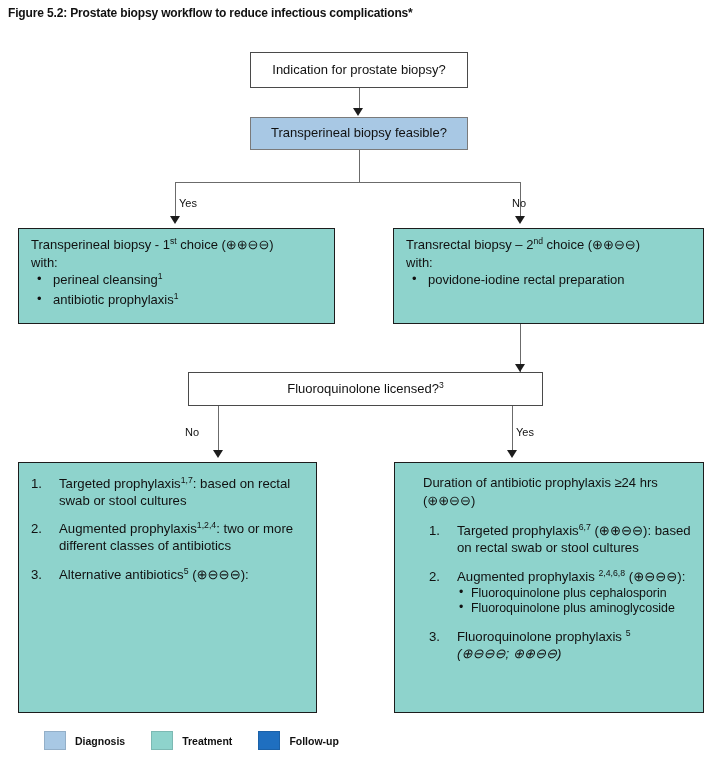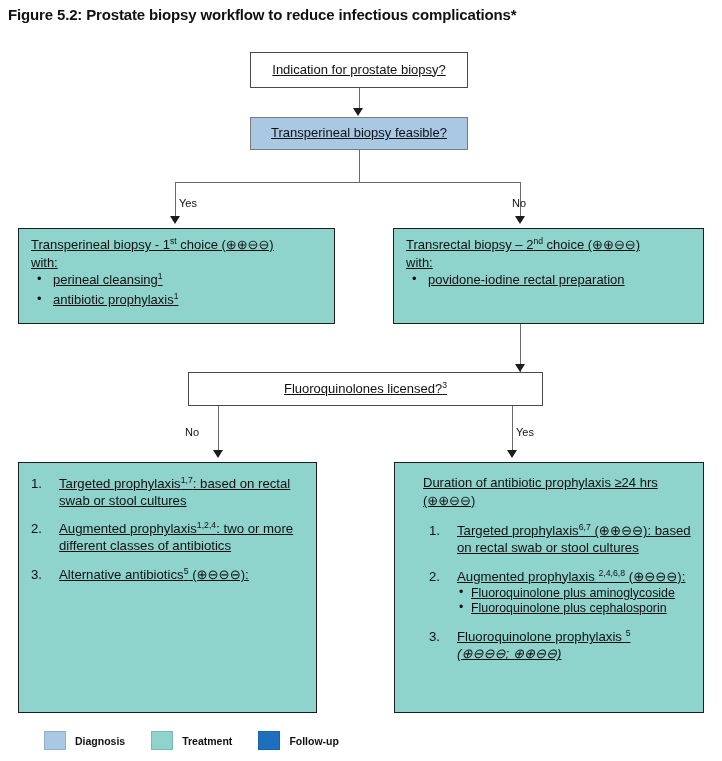--- a/index.html
+++ b/index.html
@@ -10,35 +10,34 @@
     width: 722px; height: 761px;
     position: relative;
     font-family: "Liberation Sans", sans-serif;
     color: #111111;
     overflow: hidden;
   }
 
   #figure-title {
     position: absolute;
     left: 8px; top: 6px;
-    font-size: 15px;
+    font-size: 12px;
     font-weight: bold;
     letter-spacing: -0.15px;
     color: #111111;
     white-space: nowrap;
   }
 
   .node {
     position: absolute;
     box-sizing: border-box;
     border: 1.2px solid #3a3a3a;
     font-size: 13px;
     line-height: 1.28;
     color: #111111;
-    text-decoration: underline;
   }
   .node.centered {
     display: flex;
     align-items: center;
     justify-content: center;
     text-align: center;
   }
   .node.white  { background: #ffffff; border-color: #4a4a4a; }
   .node.blue   { background: #a8c8e4; border-color: #7a7a7a; }
   .node.teal   { background: #8ed3cc; border-color: #1c1c1c; }
@@ -192,21 +191,21 @@
         <span>povidone-iodine rectal preparation</span><sup></sup>
       </li>
     </ul>
   </div>
 </div>
 
 <div class="vline" style="left:520px; top:324px; height:48px;"></div>
 <div class="arrowhead" style="left:514.5px; top:364px;"></div>
 
 <div class="node white centered" style="left:188px; top:372px; width:355px; height:34px;">
-  <span><span>Fluoroquinolones licensed?</span><sup>3</sup></span>
+  <span><span>Fluoroquinolone licensed?</span><sup>3</sup></span>
 </div>
 
 <div class="vline" style="left:218px; top:406px; height:50px;"></div>
 <div class="arrowhead" style="left:212.5px; top:450px;"></div>
 <div class="vline" style="left:512px; top:406px; height:50px;"></div>
 <div class="arrowhead" style="left:506.5px; top:450px;"></div>
 
 <div class="branch-label" style="left:185px; top:426px;">No</div>
 <div class="branch-label" style="left:516px; top:426px;">Yes</div>
 
@@ -235,22 +234,22 @@
     <div class="box-line" style="margin-bottom:13px;">(⊕⊕⊖⊖)</div>
     <ol class="numlist">
       <li>
         <span class="num">1.</span>
         <span>Targeted prophylaxis</span><sup>6,7</sup><span> (⊕⊕⊖⊖): based on rectal swab or stool cultures</span>
       </li>
       <li>
         <span class="num">2.</span>
         <span>Augmented prophylaxis </span><sup>2,4,6,8</sup><span> (⊕⊖⊖⊖):</span>
         <ul class="sublist">
+          <li>Fluoroquinolone plus cephalosporin</li>
           <li>Fluoroquinolone plus aminoglycoside</li>
-          <li>Fluoroquinolone plus cephalosporin</li>
         </ul>
       </li>
       <li>
         <span class="num">3.</span>
         <span>Fluoroquinolone prophylaxis </span><sup>5</sup>
         <div class="ital">(⊕⊖⊖⊖; ⊕⊕⊖⊖)</div>
       </li>
     </ol>
   </div>
 </div>

